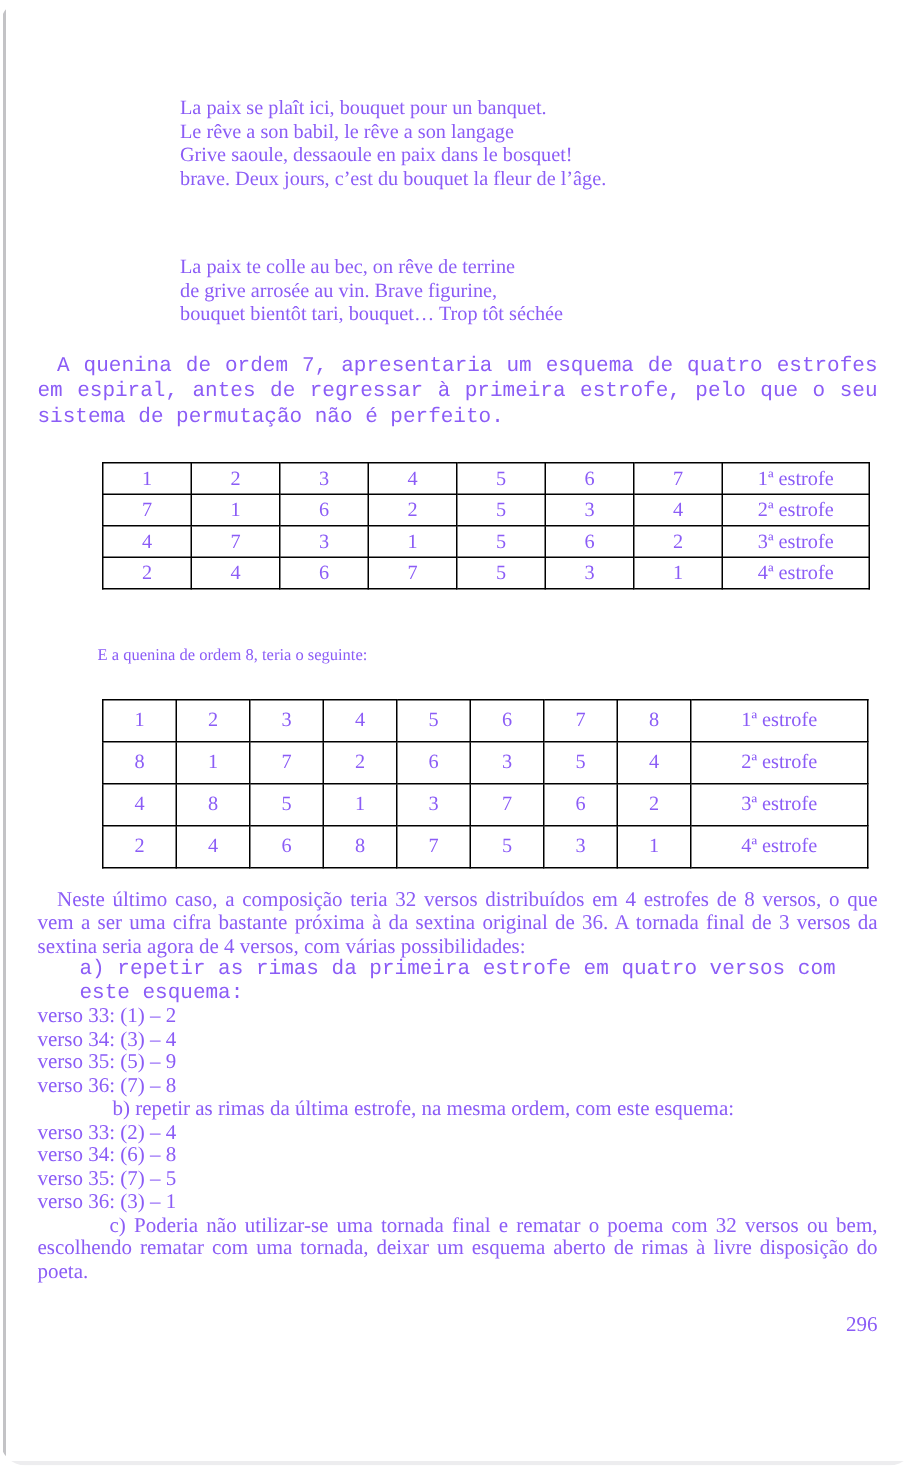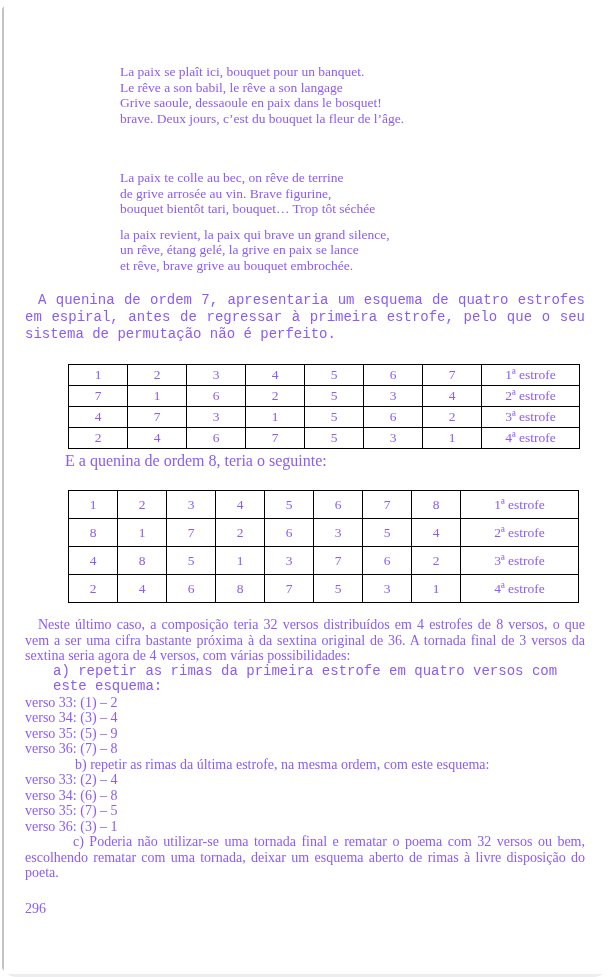--- a/index.html
+++ b/index.html
@@ -24,21 +24,21 @@
   .content { padding:0 25px; }
 
   
   .poem { margin:64px 0 0 95px; font-size:13.5px; line-height:15.5px; }
   .stanza-1 { margin-bottom:22px; }
   .stanza-2 { margin-bottom:10px;margin-top:44px; }
 
   
   .para { font-size:14px; line-height:17px; text-align:justify; }
   .p-quenina7 { margin-top:19px; text-indent:13px;font-family:Liberation Mono, monospace; }
-  .p-intro8 { margin:4px 0 0 40px; font-size:16px; line-height:16px; }
+  .p-intro8 { margin:36px 0 0 40px; font-size:11px; line-height:16px; }
 
   
   table { border-collapse:collapse; table-layout:fixed; margin-left:43px; }
   td {
     border:1px solid #000;
     text-align:center; vertical-align:middle;
     font-size:13.5px; padding:0;
   }
   .table-q7 { margin-top:21px; }
   .table-q7 td { height:21px; }
@@ -46,21 +46,21 @@
   .table-q8 td { height:28px; }
 
   
   .bottom { font-size:14px; line-height:15.5px; }
   .p-comp { margin-top:14px; text-indent:13px; text-align:justify; }
   .item-a { padding-left:28px;font-family:Liberation Mono, monospace; }
   .item-b { padding-left:50px; }
   .item-c { text-indent:48px; text-align:justify; }
   .verse-line { text-align:left; }
 
-  .page-number { margin-top:20px; text-align:left; font-size:14px; }
+  .page-number { margin-top:20px; text-align:right; font-size:14px; }
 </style>
 </head>
 <body>
 
 <div class="page">
   <div class="scan-edge-left"></div>
   <div class="scan-edge-bottom"></div>
 
   <div class="content">
 
@@ -68,25 +68,20 @@
       <div class="stanza-1">
         <div>La paix se plaît ici, bouquet pour un banquet.</div>
         <div>Le rêve a son babil, le rêve a son langage</div>
         <div>Grive saoule, dessaoule en paix dans le bosquet!</div>
         <div>brave. Deux jours, c’est du bouquet la fleur de l’âge.</div>
       </div>
       <div class="stanza-2">
         <div>La paix te colle au bec, on rêve de terrine</div>
         <div>de grive arrosée au vin. Brave figurine,</div>
         <div>bouquet bientôt tari, bouquet… Trop tôt séchée</div>
-      </div>
-      <div class="stanza-3">
-        <div>la paix revient, la paix qui brave un grand silence,</div>
-        <div>un rêve, étang gelé, la grive en paix se lance</div>
-        <div>et rêve, brave grive au bouquet embrochée.</div>
       </div>
     </div>
 
     <p class="para p-quenina7">A quenina de ordem 7, apresentaria um esquema de quatro estrofes em espiral, antes de regressar à primeira estrofe, pelo que o seu sistema de permutação não é perfeito.</p>
 
     <table class="table-q7">
       <colgroup>
         <col style="width:59px">
           <col style="width:59px">
           <col style="width:59px">

